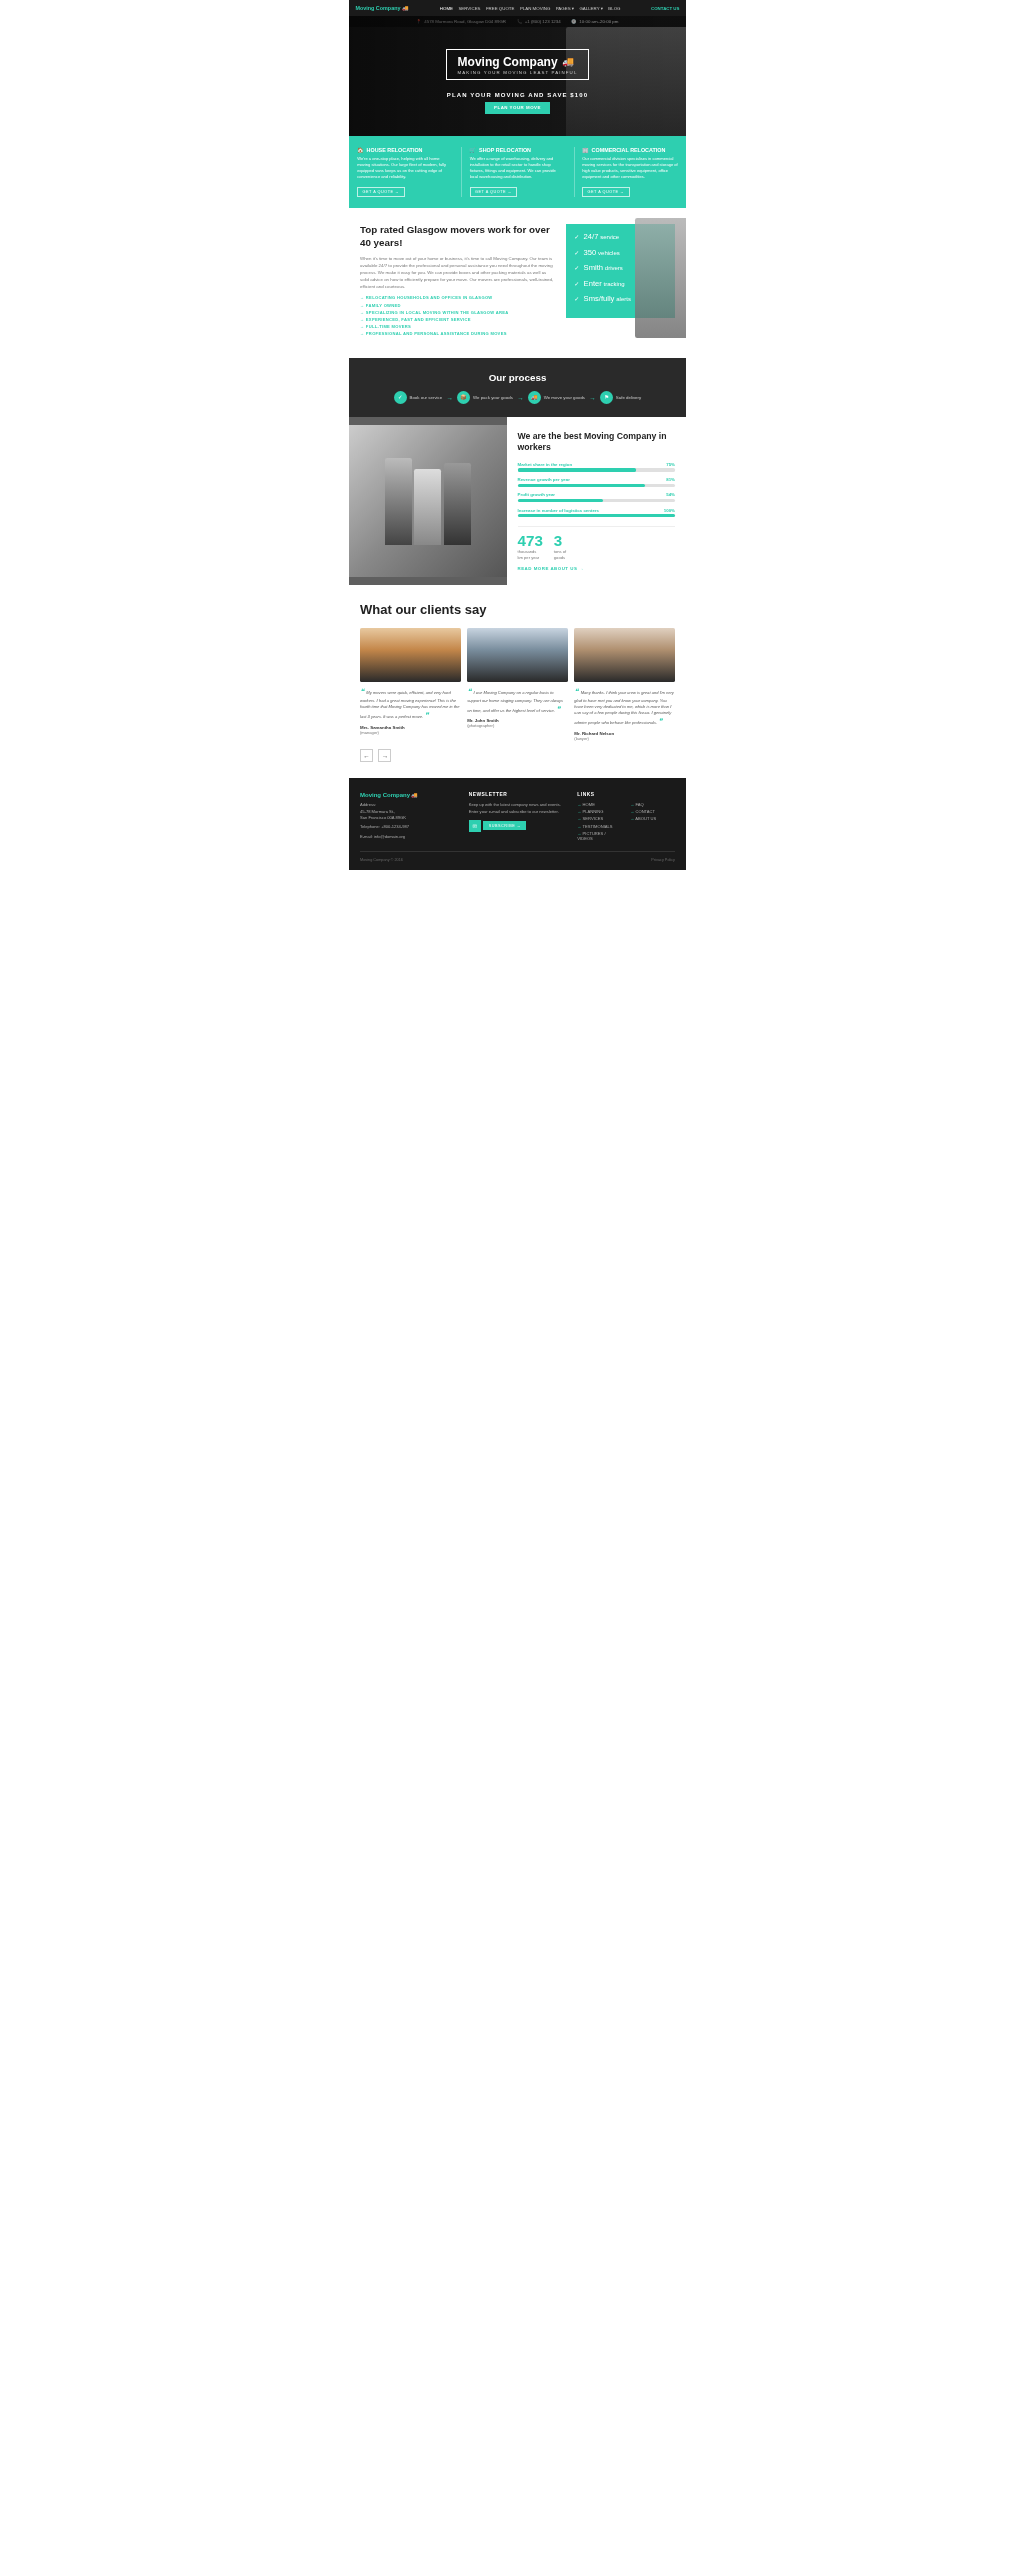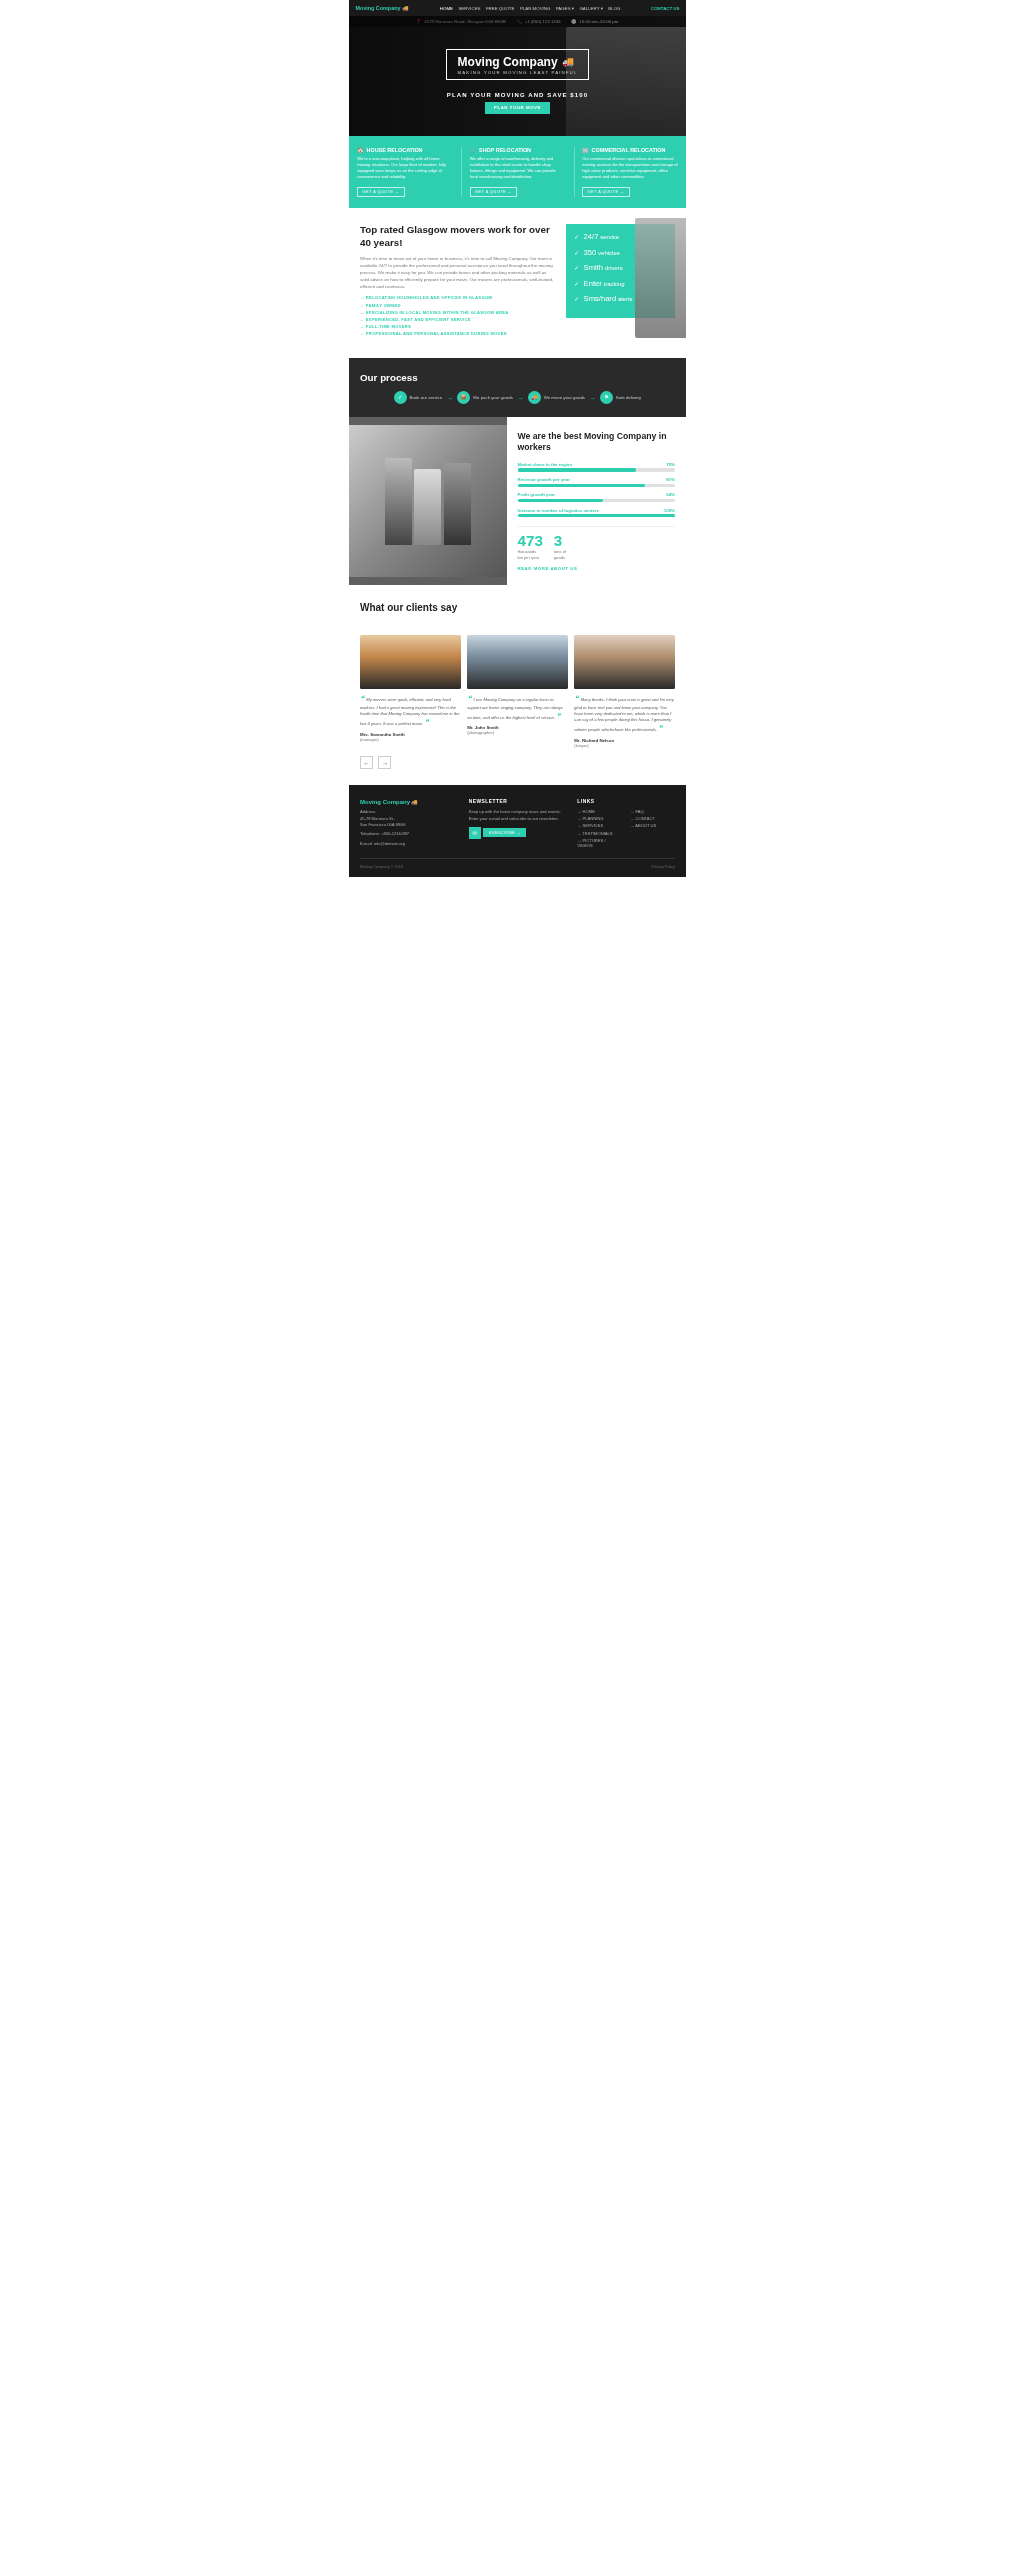--- a/index.html
+++ b/index.html
@@ -112,20 +112,21 @@
     .feature-item { display: flex; align-items: center; gap: 4.4px; margin-bottom: 6.5px; font-size: 6.5px; }
     .feature-item .check { color: #fff; font-size: 6px; }
     .feature-item .feat-label { color: #fff; }
     .feature-item .feat-label strong { font-size: 7.6px; font-weight: normal; }
     .feature-item .feat-label span { font-size: 6px; }
 
     
     .process-section {
       background: #2a2a2a;
       padding: 13.6px 11px;
+      text-align: center;
     }
     .process-section h2 { color: #fff; font-size: 9.8px; margin-bottom: 8.2px; font-weight: bold; }
     .process-steps { display: flex; justify-content: center; align-items: center; gap: 2.7px; flex-wrap: wrap; }
     .process-step { display: flex; align-items: center; gap: 2.7px; }
     .process-step .step-icon { width: 13px; height: 13px; background: #2ecfb0; border-radius: 50%; display: flex; align-items: center; justify-content: center; color: #fff; font-size: 5.4px; }
     .process-step .step-label { color: #ccc; font-size: 4.4px; }
     .process-arrow { color: #2ecfb0; font-size: 6.5px; margin: 0 1.6px; }
 
     
     .numbers-section {
@@ -148,21 +149,21 @@
     .stat-label span { color: #2ecfb0; font-weight: bold; }
     .stat-bar { height: 3.3px; background: #e0e0e0; border-radius: 1.6px; }
     .stat-fill { height: 100%; background: #2ecfb0; border-radius: 1.6px; }
     .big-stats { display: flex; gap: 11px; margin-top: 8.2px; padding-top: 5.4px; border-top: 0.5px solid #eee; }
     .big-stat h3 { font-size: 15.2px; color: #2ecfb0; font-weight: bold; }
     .big-stat p { font-size: 4.1px; color: #777; line-height: 1.4; }
     .read-more { color: #2ecfb0; font-size: 4.4px; text-transform: uppercase; font-weight: bold; letter-spacing: 0.5px; text-decoration: none; display: inline-flex; align-items: center; gap: 2.2px; margin-top: 5.4px; }
 
     
     .testimonials-section { padding: 16.3px 11px; background: #fff; }
-    .testimonials-section h2 { font-size: 10px; font-weight: bold; color: #222; margin-bottom: 22px; }
+    .testimonials-section h2 { font-size: 13px; font-weight: bold; color: #222; margin-bottom: 11px; }
     .testimonials-grid { display: flex; gap: 6.5px; }
     .testimonial-item { flex: 1; }
     .testimonial-img { width: 100%; height: 54px; background: #ddd; border-radius: 1.6px; margin-bottom: 4.4px; overflow: hidden; display: flex; align-items: center; justify-content: center; }
     .testimonial-img-inner { width: 100%; height: 100%; background: linear-gradient(135deg, #bbb 0%, #888 100%); }
     .testimonial-text { font-size: 4.1px; color: #555; line-height: 1.5; margin-bottom: 3.3px; font-style: italic; }
     .testimonial-name { font-size: 4.4px; font-weight: bold; color: #333; }
     .testimonial-role { font-size: 4.1px; color: #777; }
     .testimonial-nav { display: flex; gap: 5.4px; margin-top: 8.2px; }
     .testimonial-nav button { background: none; border: 0.5px solid #ccc; width: 13px; height: 13px; cursor: pointer; font-size: 6.5px; color: #555; display: flex; align-items: center; justify-content: center; }
 
@@ -304,21 +305,21 @@
     <div class="feature-item">
       <span class="check">✓</span>
       <span class="feat-label"><strong>Smith</strong> <span>drivers</span></span>
     </div>
     <div class="feature-item">
       <span class="check">✓</span>
       <span class="feat-label"><strong>Enter</strong> <span>tracking</span></span>
     </div>
     <div class="feature-item">
       <span class="check">✓</span>
-      <span class="feat-label"><strong>Sms/hard</strong> <span>alerts</span></span>
+      <span class="feat-label"><strong>Sms/fully</strong> <span>alerts</span></span>
     </div>
 
     <div style="position:absolute;right:-13.6px;top:-5.4px;width:54px;height:120px;background:linear-gradient(180deg,#aaa 0%,#666 100%);border-radius:2.2px;opacity:0.8;"></div>
   </div>
 </div>
 
 <div class="process-section">
   <h2>Our process</h2>
   <div class="process-steps">
     <div class="process-step">

